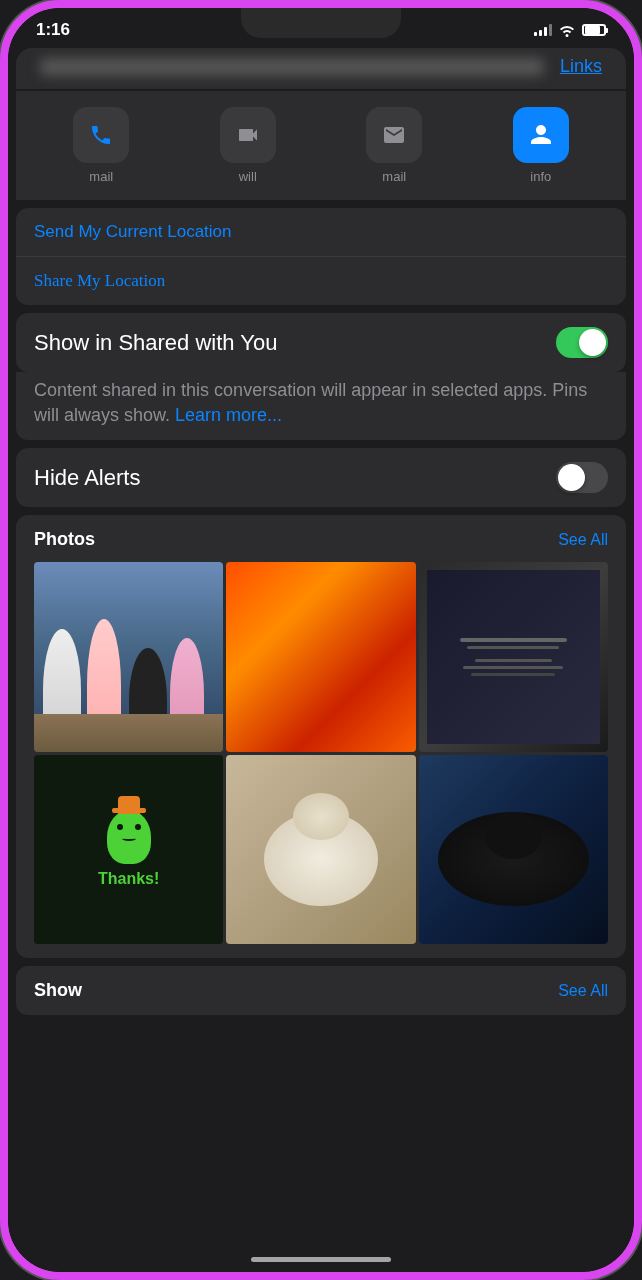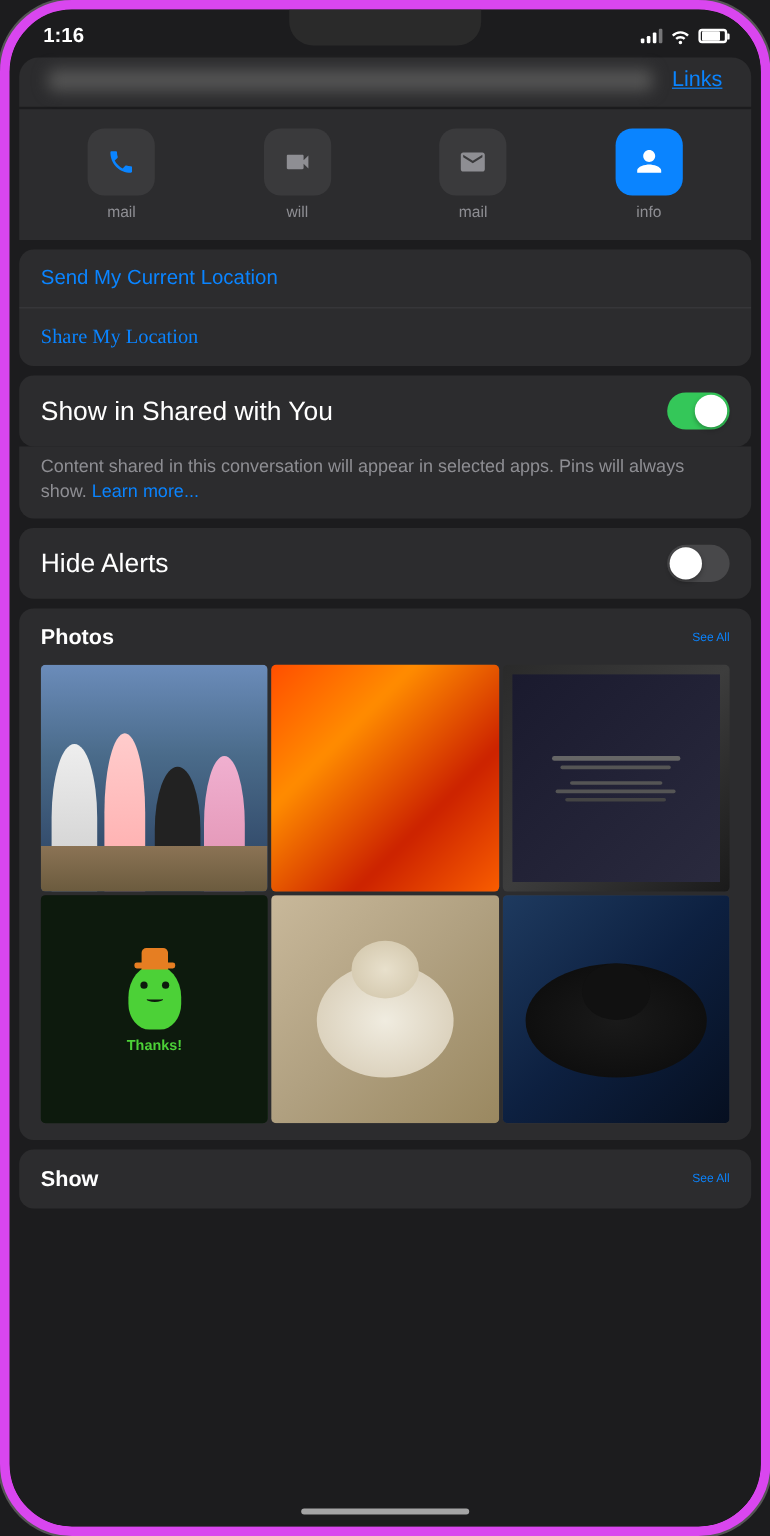--- a/index.html
+++ b/index.html
@@ -267,21 +267,21 @@
     }
 
     .ios-toggle.off .ios-toggle-thumb {
       left: 2px;
     }
 
     
     .description-text {
       padding: 6px 18px 12px 18px;
       color: #8e8e93;
-      font-size: 15px;
+      font-size: 18px;
       line-height: 1.4;
       background: #2c2c2e;
       margin: -8px 8px 8px 8px;
       border-radius: 0 0 12px 12px;
     }
 
     .learn-more {
       color: #0a84ff;
       cursor: pointer;
     }
@@ -302,21 +302,21 @@
     }
 
     .photos-title {
       color: white;
       font-size: 18px;
       font-weight: 700;
     }
 
     .see-all-link {
       color: #0a84ff;
-      font-size: 10px;
+      font-size: 16px;
       cursor: pointer;
       position: relative;
     }
 
     .photos-grid {
       display: grid;
       grid-template-columns: 1fr 1fr 1fr;
       grid-template-rows: auto auto;
       gap: 3px;
     }
@@ -522,21 +522,21 @@
                 <div style="width:44px;height:54px;background:#4cd137;border-radius:50% 50% 40% 40%;position:relative;">
 
                   <div style="position:absolute;top:14px;left:10px;width:6px;height:6px;background:#0d1a0d;border-radius:50%;"></div>
                   <div style="position:absolute;top:14px;right:10px;width:6px;height:6px;background:#0d1a0d;border-radius:50%;"></div>
                   <div style="position:absolute;top:26px;left:50%;transform:translateX(-50%);width:14px;height:5px;border-bottom:2px solid #0d1a0d;border-radius:50%;"></div>
                 </div>
 
                 <div style="position:absolute;top:-14px;left:50%;transform:translateX(-50%);width:22px;height:18px;background:#e67e22;border-radius:4px 4px 0 0;"></div>
                 <div style="position:absolute;top:-2px;left:50%;transform:translateX(-50%);width:34px;height:5px;background:#e67e22;border-radius:2px;"></div>
               </div>
-              <span style="color:#4cd137;font-size:12px;font-weight:700;">Thanks!</span>
+              <span style="color:#4cd137;font-size:16px;font-weight:700;">Thanks!</span>
             </div>
           </div>
 
           <div class="photo-cell">
             <div style="width:100%;height:100%;background:linear-gradient(135deg,#c8b89a,#b0a080,#9a8860);position:relative;overflow:hidden;">
               <div style="position:absolute;top:30%;left:20%;width:60%;height:50%;background:radial-gradient(ellipse,#f0ece0,#d4c8b0);border-radius:50%;"></div>
               <div style="position:absolute;top:20%;left:35%;width:30%;height:25%;background:radial-gradient(ellipse,#e8e0cc,#d0c4a8);border-radius:50%;"></div>
             </div>
           </div>
 

